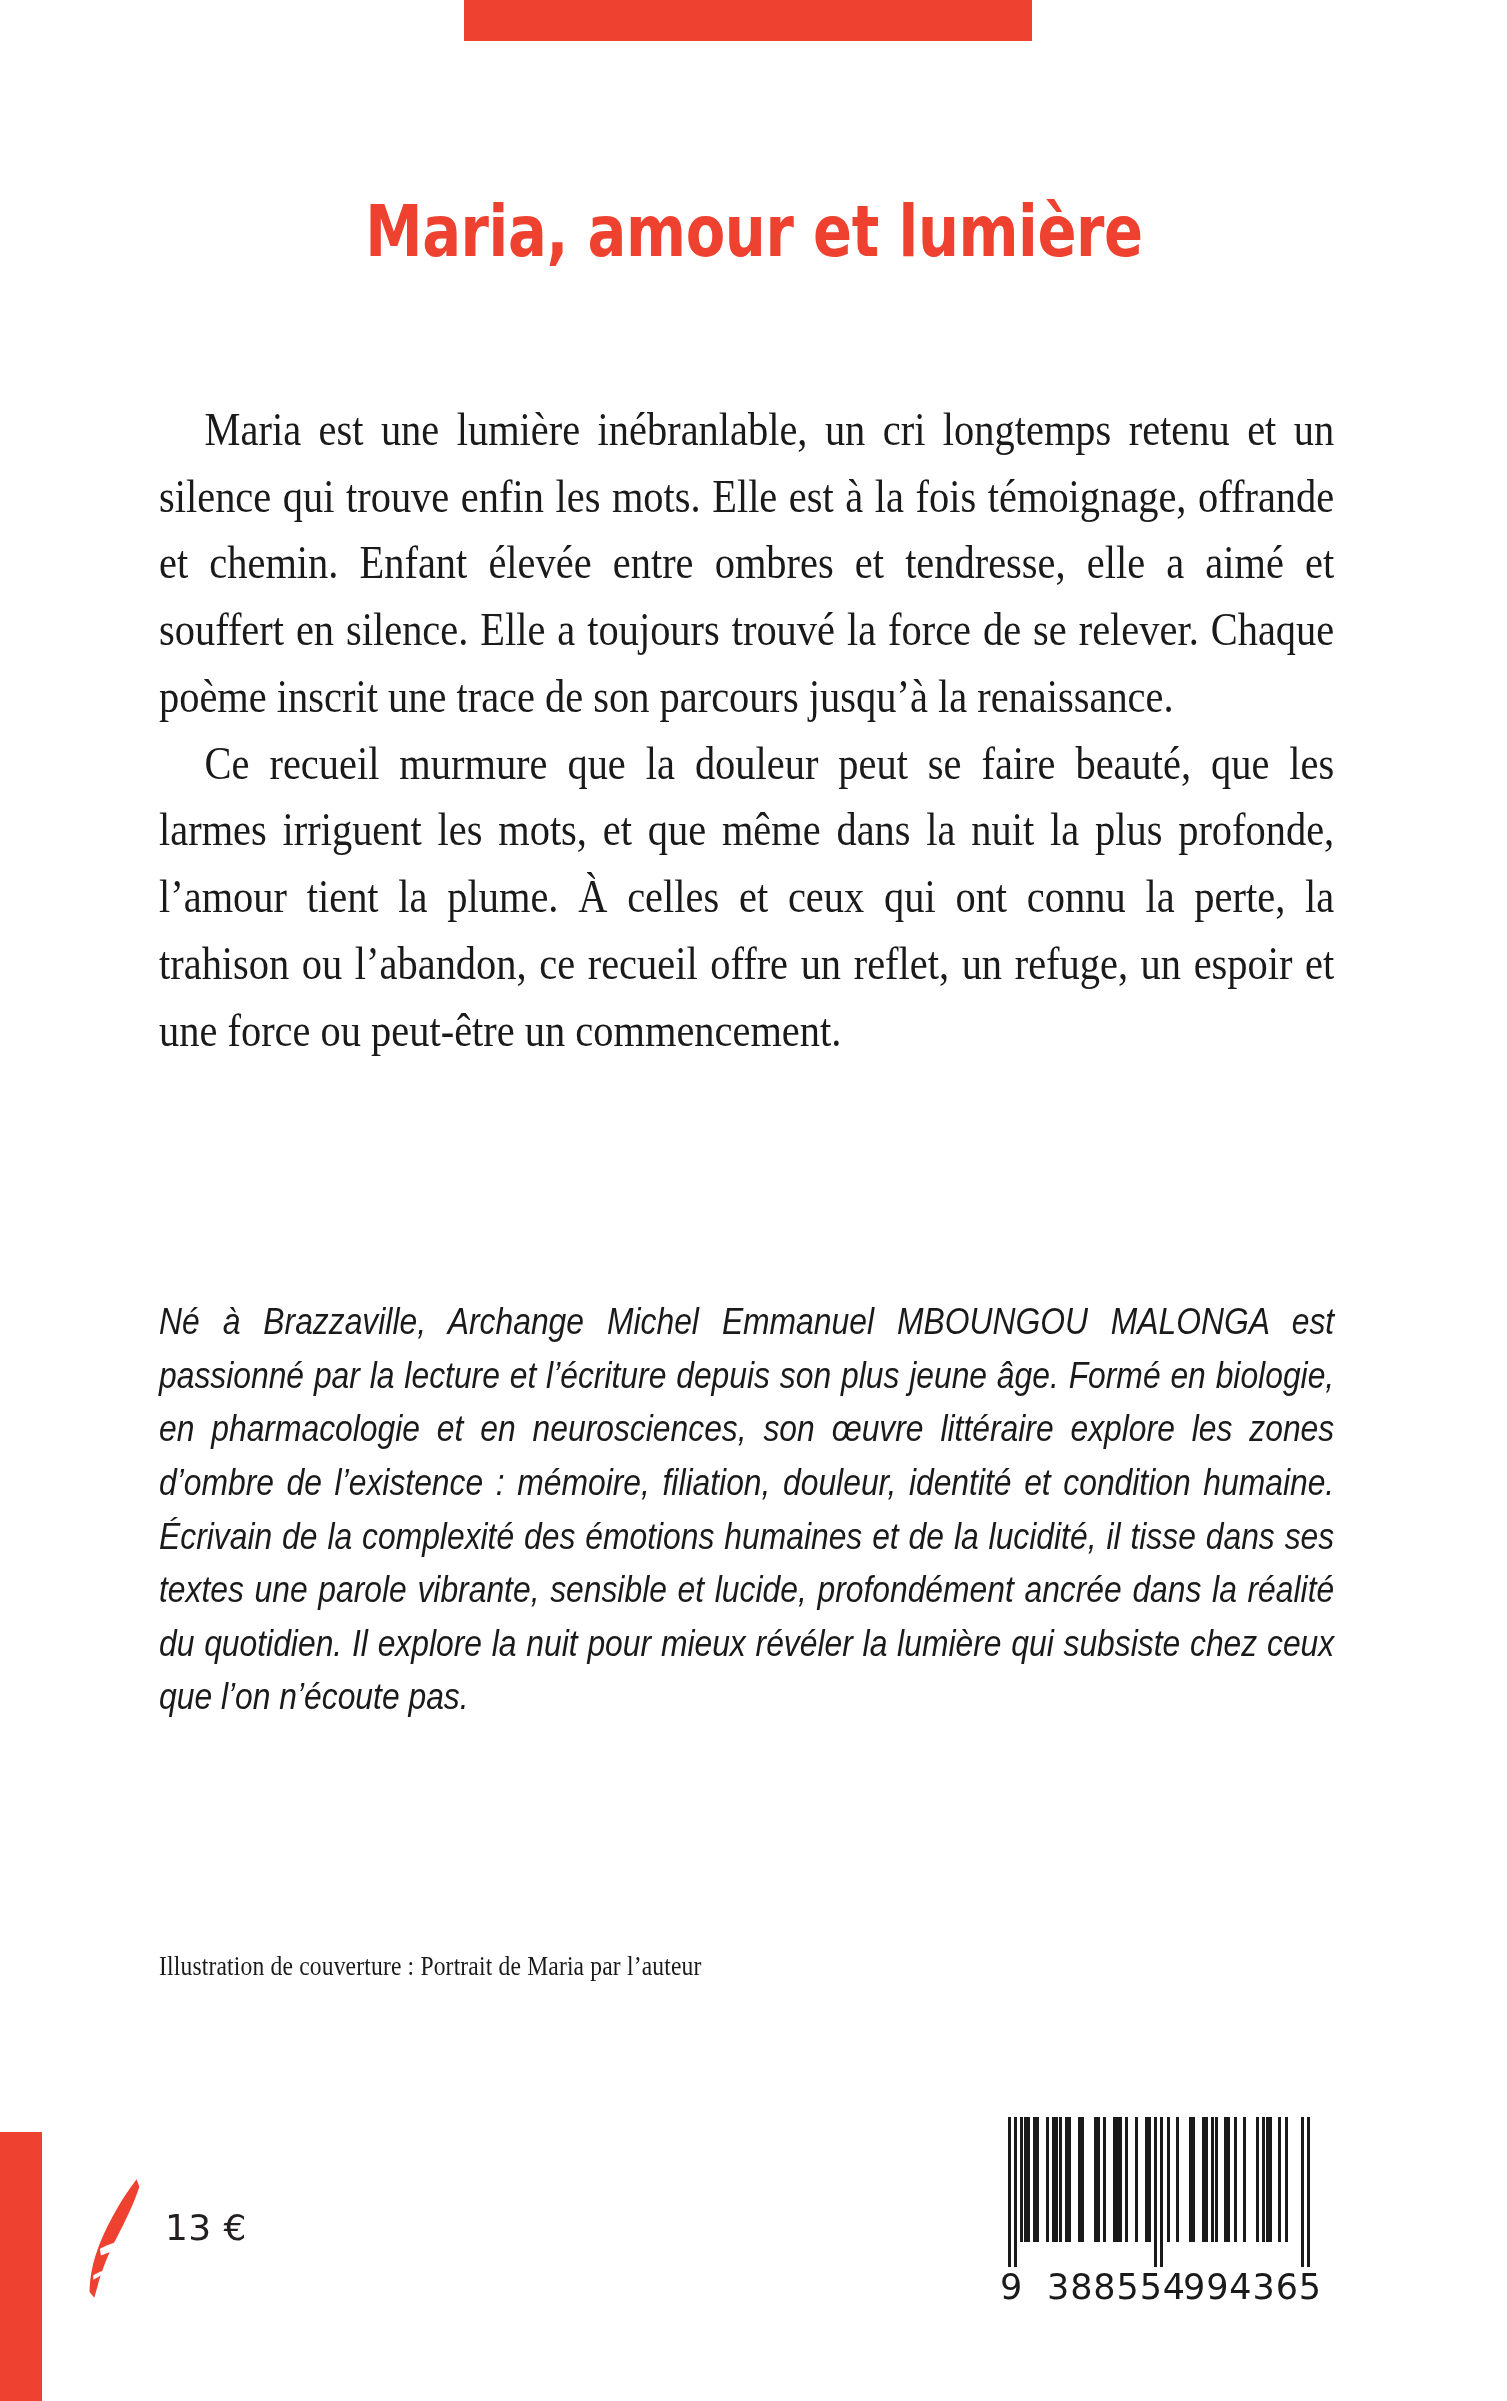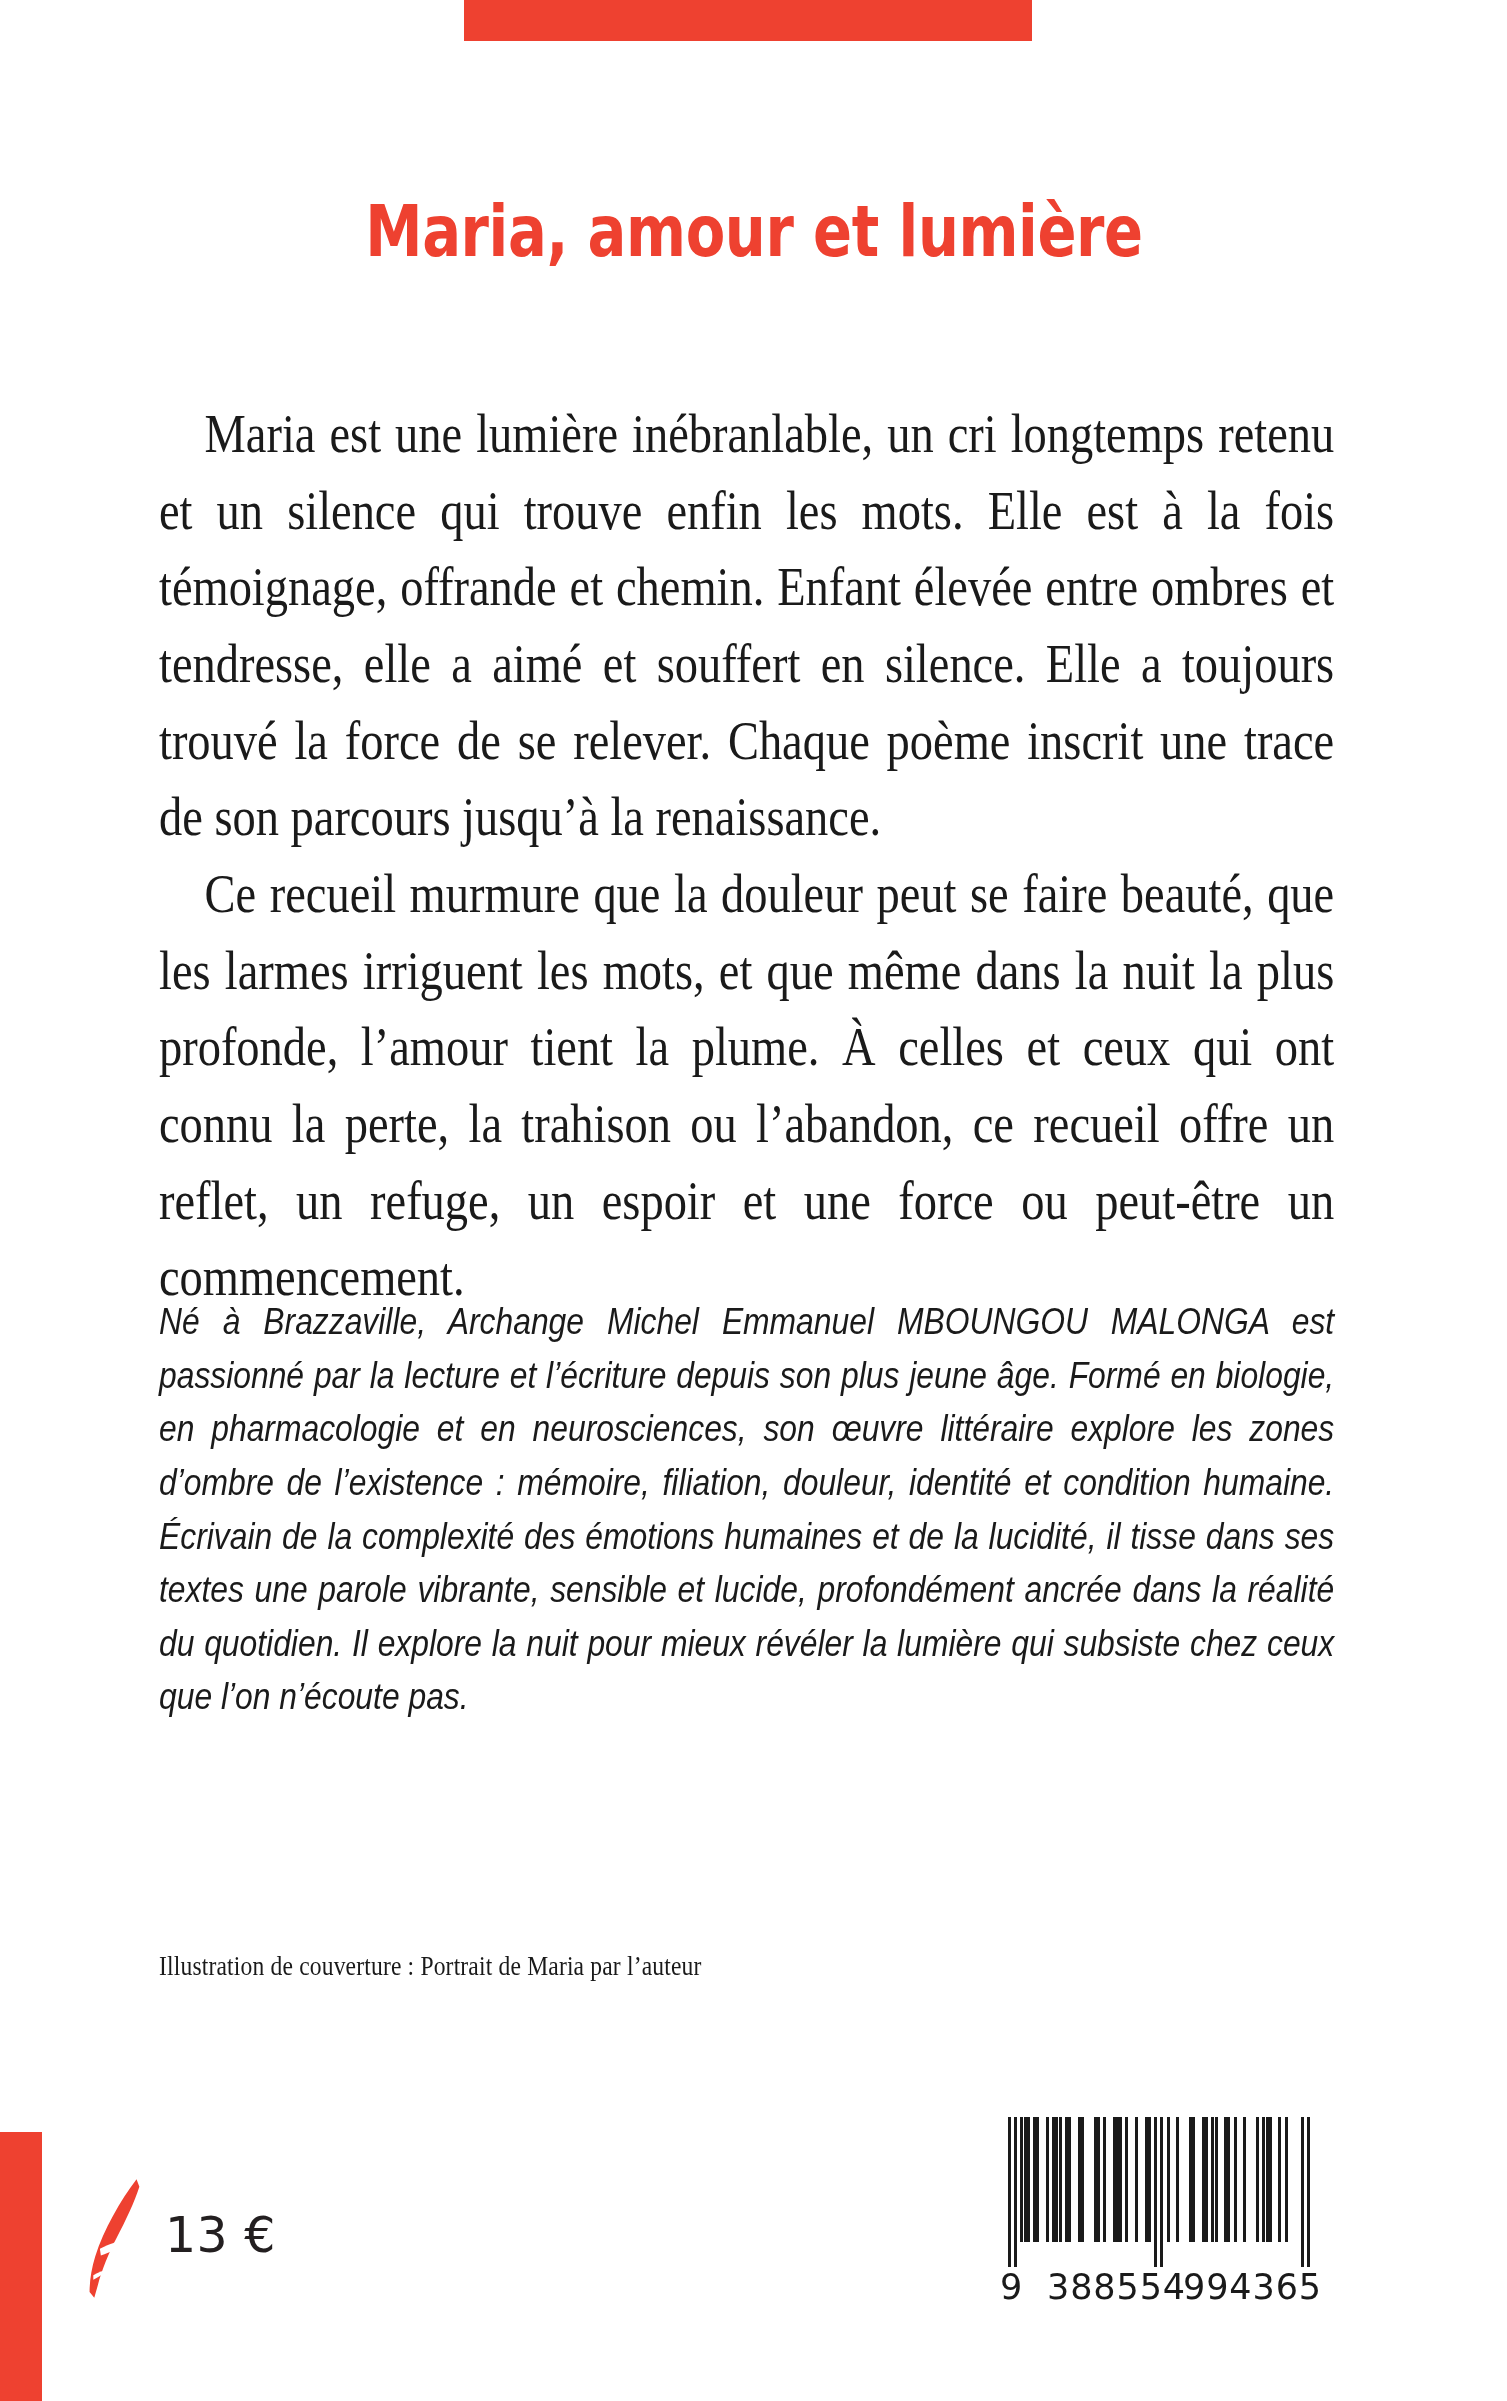--- a/index.html
+++ b/index.html
@@ -55,21 +55,21 @@
 
   
   #blurb {
     position: absolute;
     left: 159px;
     top: 396px;
     width: 1175px;
     text-align: justify;
     color: #1a1a1a;
     font-family: "Liberation Serif", serif;
-    font-size: 54px;
+    font-size: 47px;
     line-height: 1.42;
   }
   #blurb p {
     text-indent: 53px;
     text-align: justify;
   }
   .squeeze {
     display: block;
     transform: scaleX(0.86);
     transform-origin: left top;
@@ -120,21 +120,21 @@
     font-family: "DejaVu Sans", sans-serif;
     color: #231f20;
   }
   #isbn-line {
     font-size: 34px;
     line-height: 1.25;
     letter-spacing: 0.4px;
     white-space: nowrap;
   }
   #price-line {
-    font-size: 49px;
+    font-size: 36px;
     line-height: 1.28;
     letter-spacing: 0.4px;
     white-space: nowrap;
   }
 
   
   #barcode-area {
     position: absolute;
     left: 998px;
     top: 2117px;

